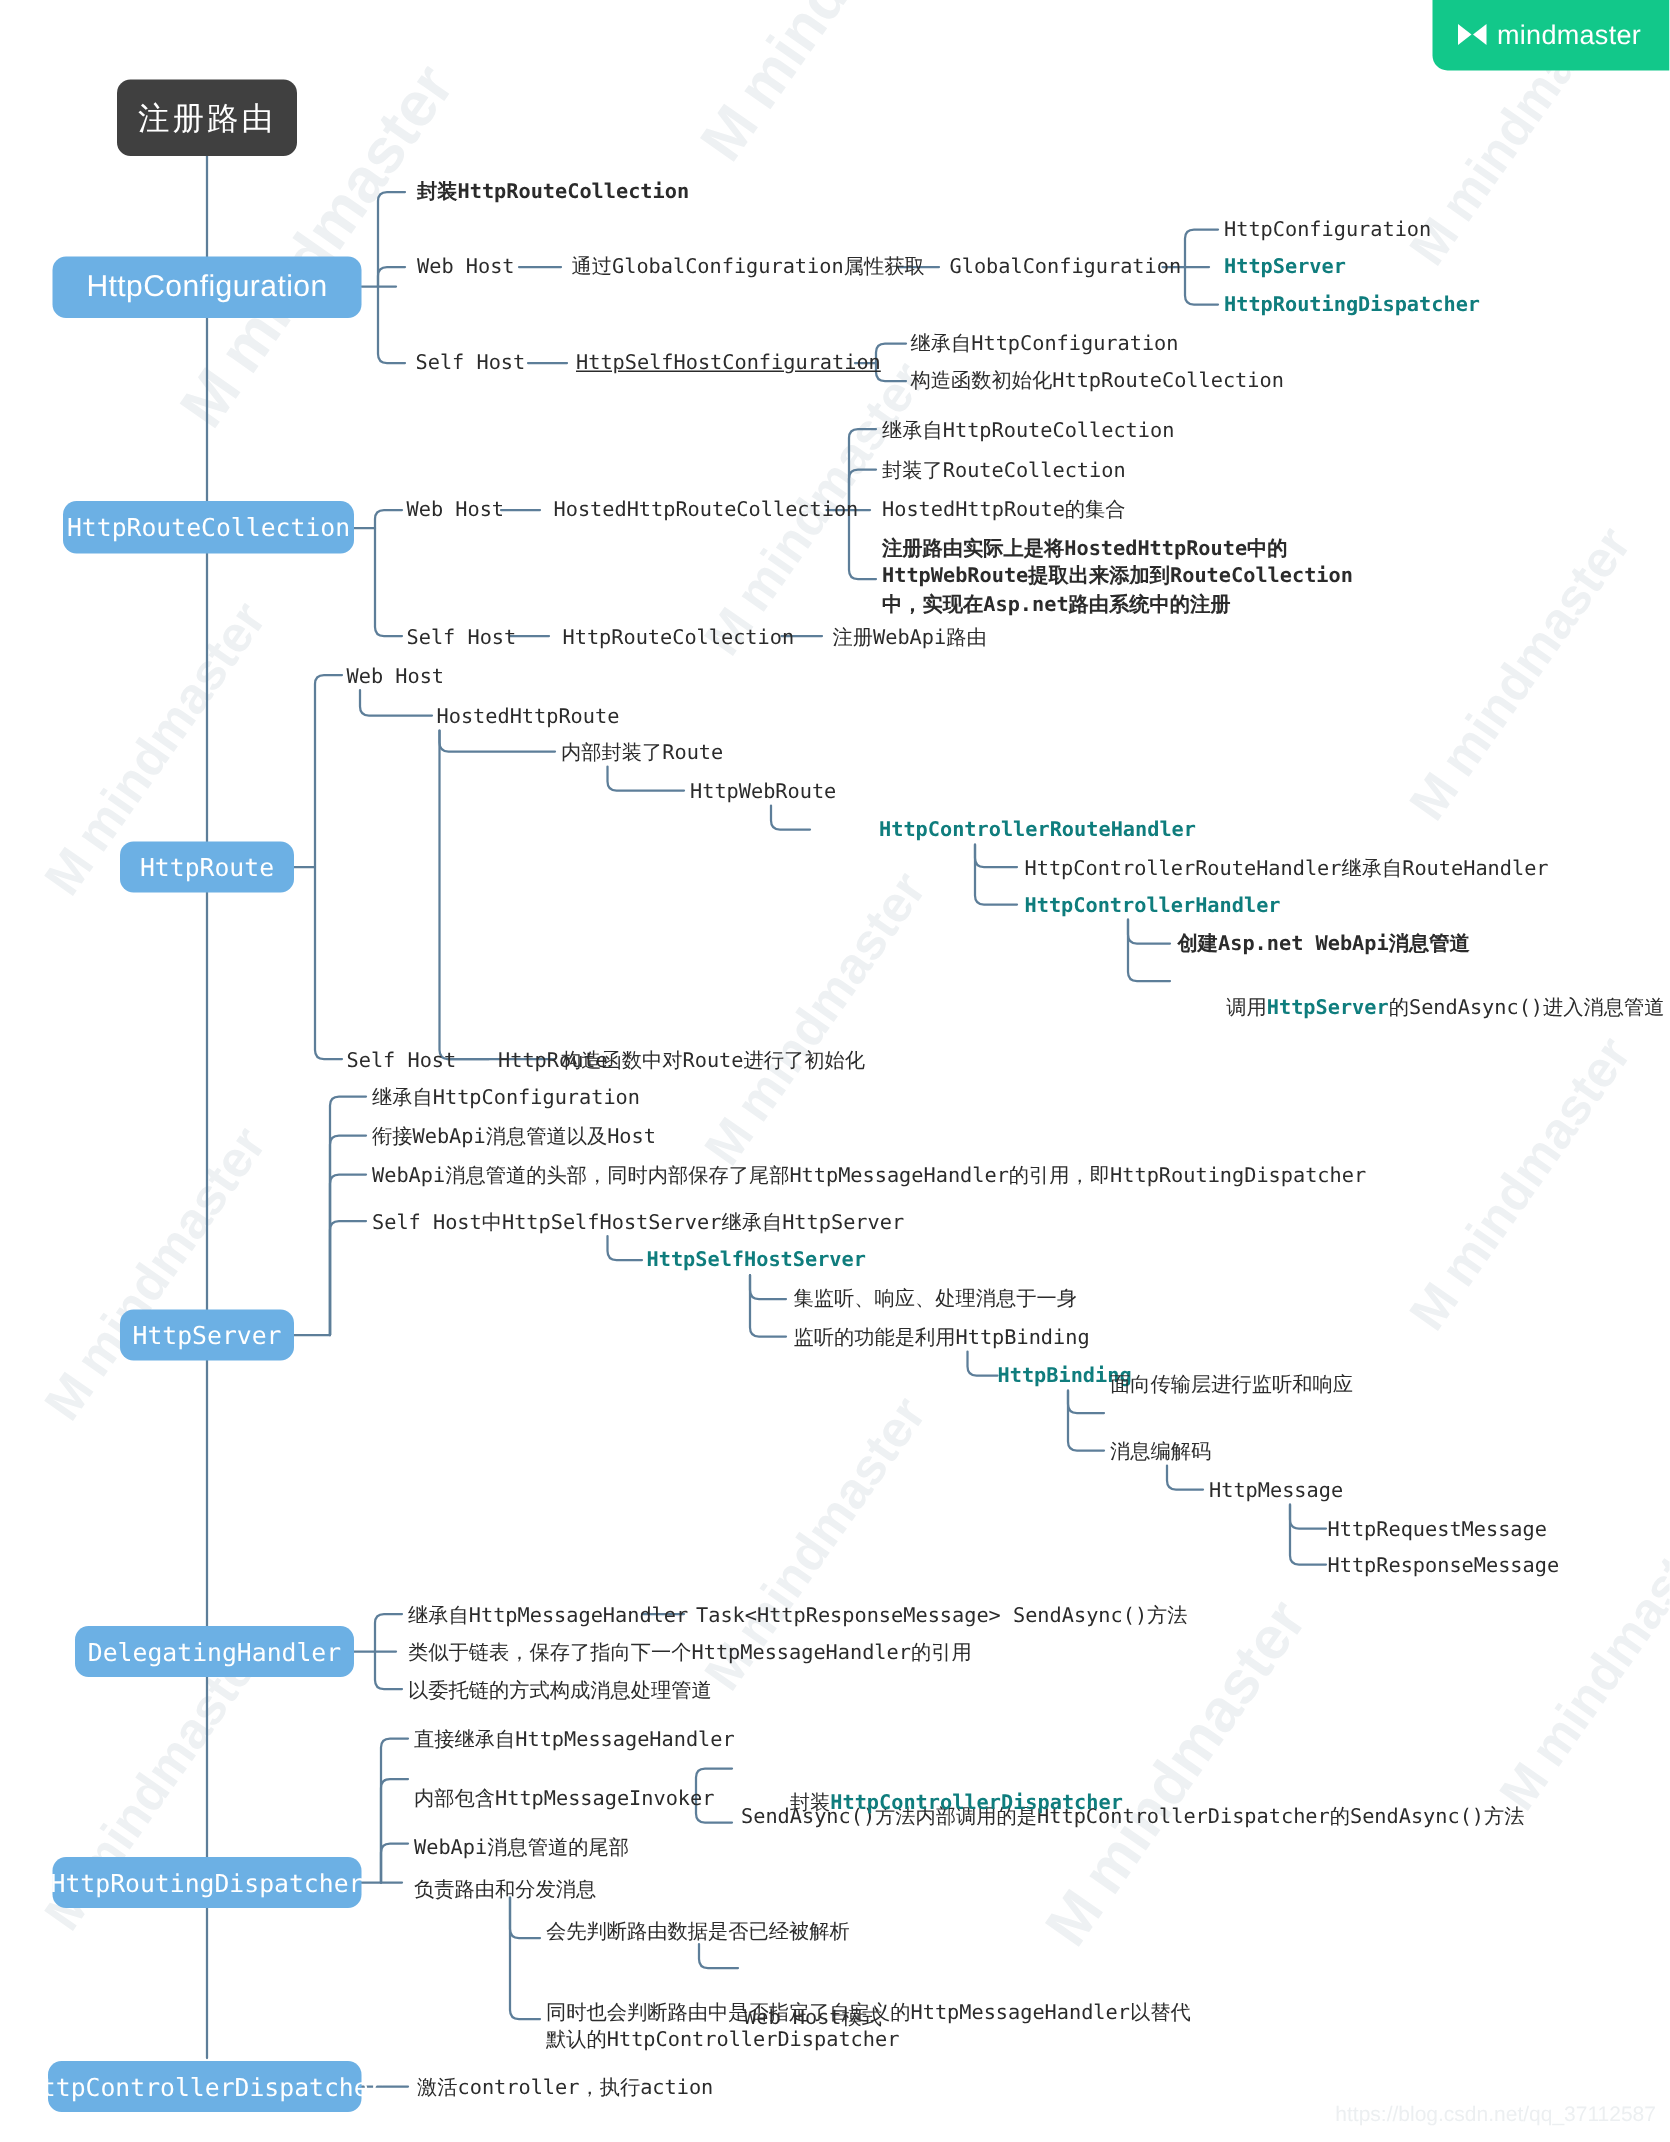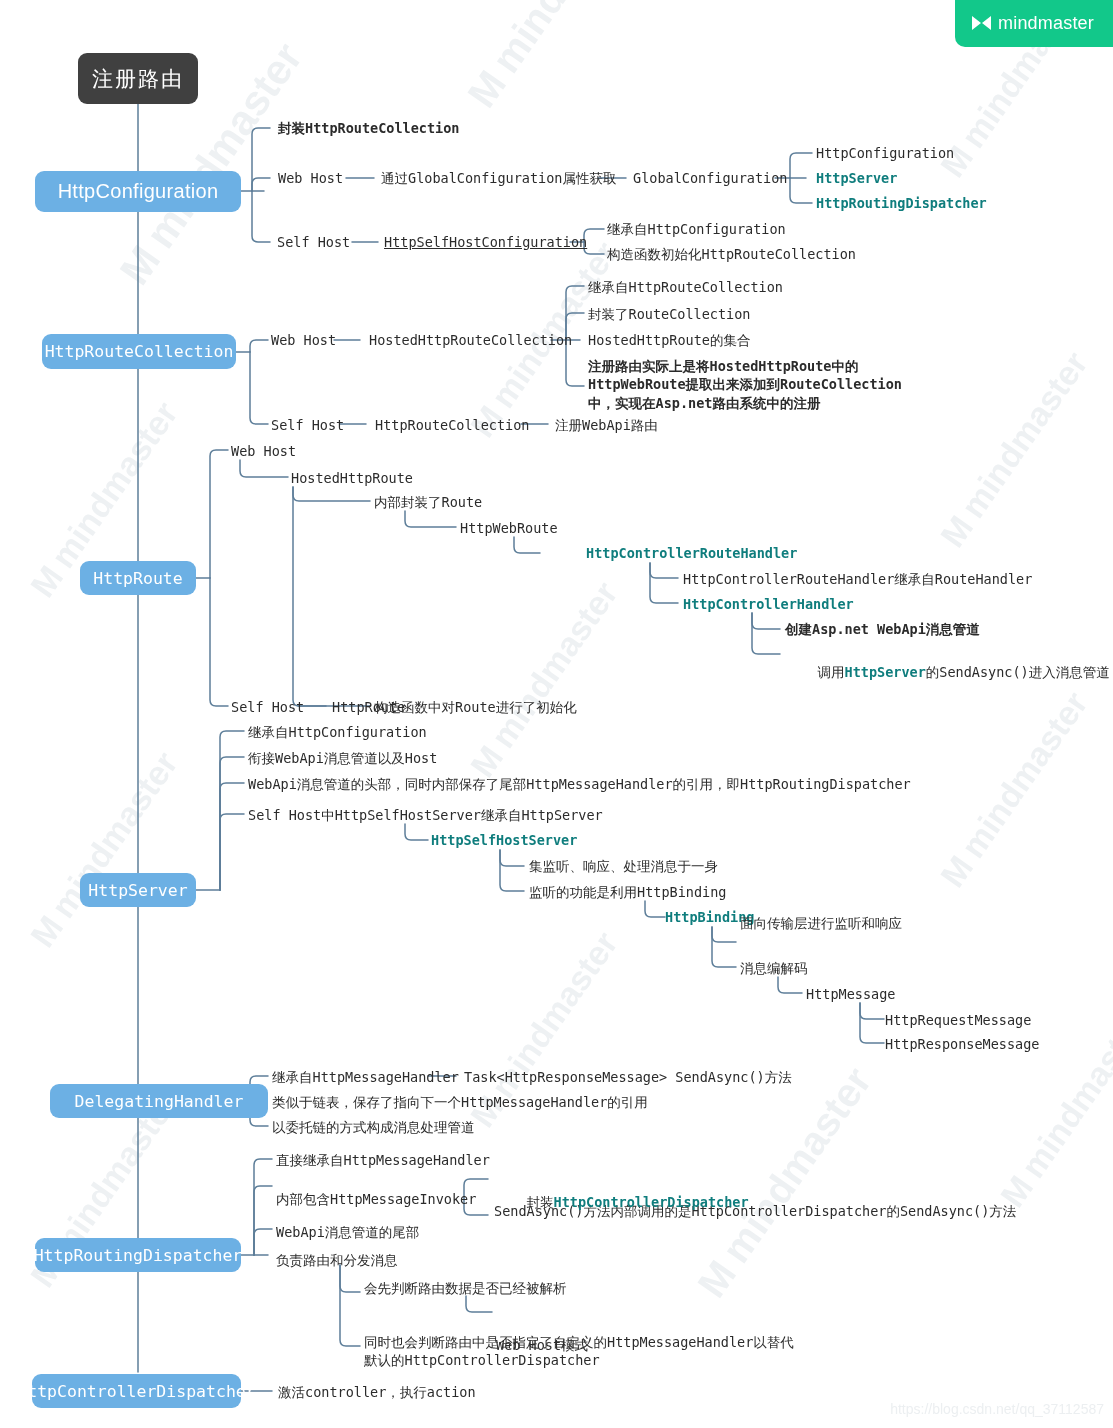--- a/index.html
+++ b/index.html
@@ -207,21 +207,21 @@
   </div>
 
   <div class="node main" style="left:80px; top:561px; width:116px; height:34px;">
     <span>HttpRoute</span>
   </div>
 
   <div class="node main" style="left:80px; top:873px; width:116px; height:34px;">
     <span>HttpServer</span>
   </div>
 
-  <div class="node main" style="left:50px; top:1084px; width:218px; height:34px;">
+  <div class="node main" style="left:50px; top:1084px; width:186px; height:34px;">
     <span>DelegatingHandler</span>
   </div>
 
   <div class="node main" style="left:35px; top:1238px; width:206px; height:34px;">
     <span>HttpRoutingDispatcher</span>
   </div>
 
   <div class="node main" style="left:32px; top:1374px; width:209px; height:34px;">
     <span>HttpControllerDispatcher</span>
   </div>

